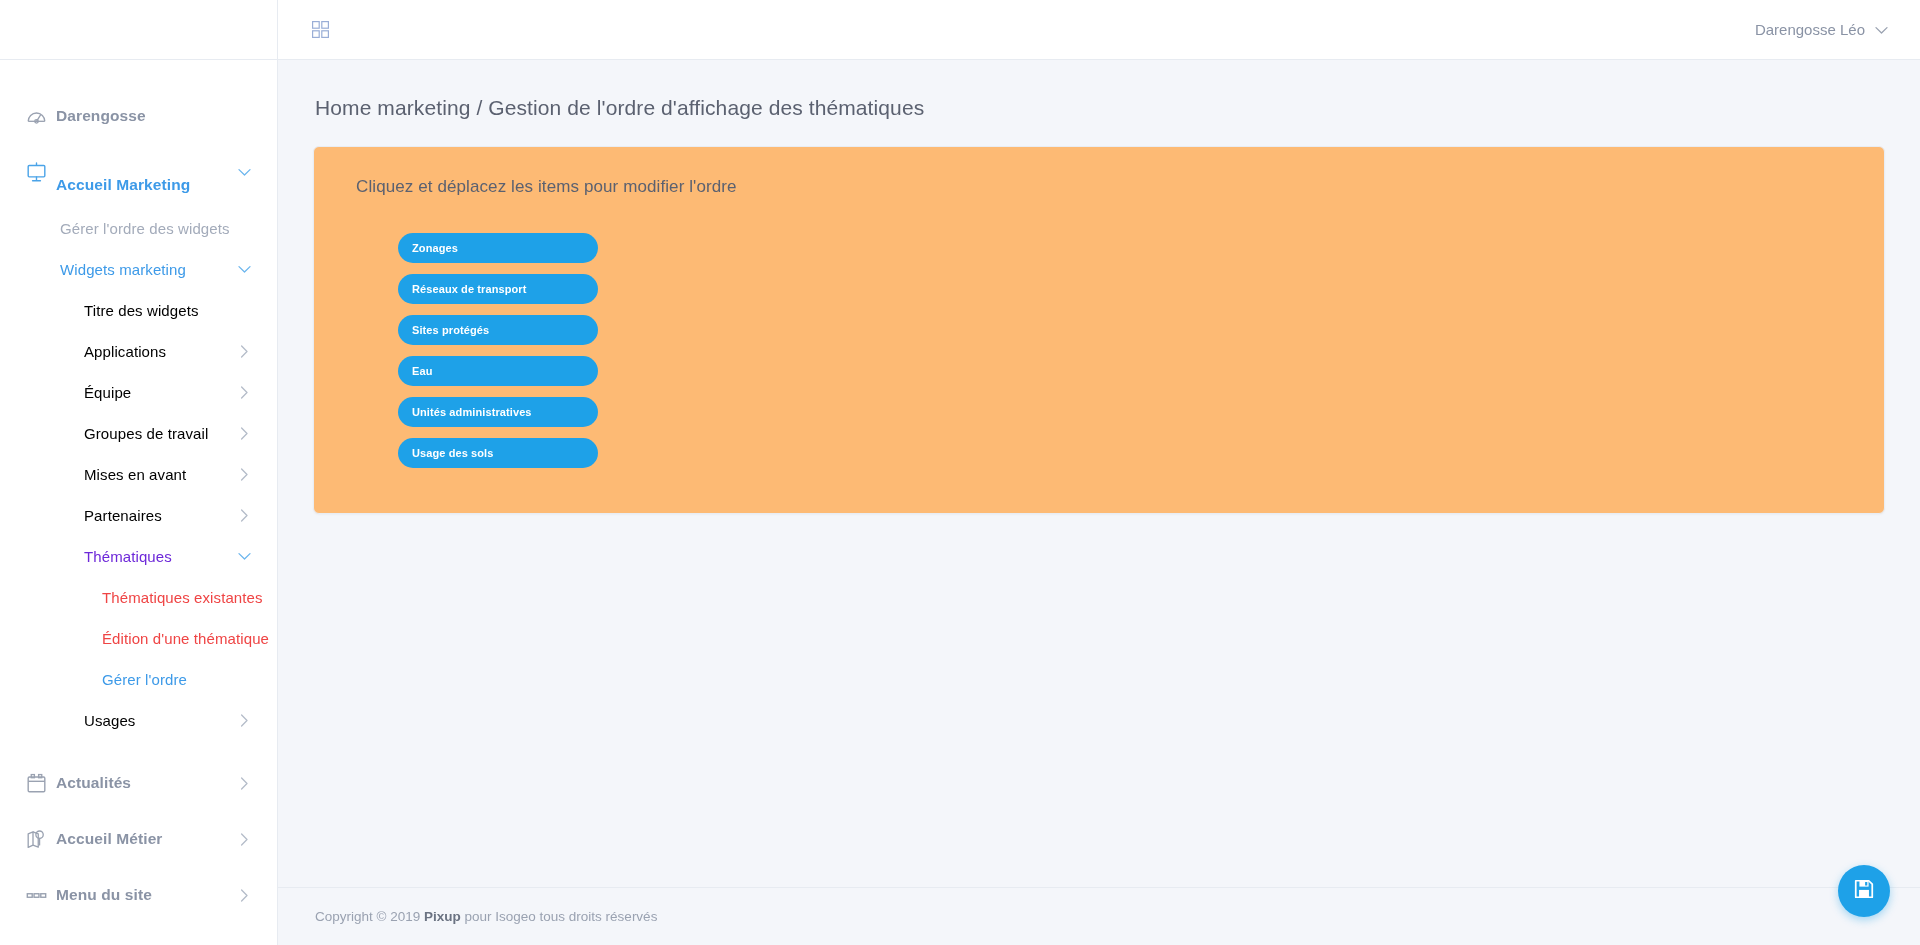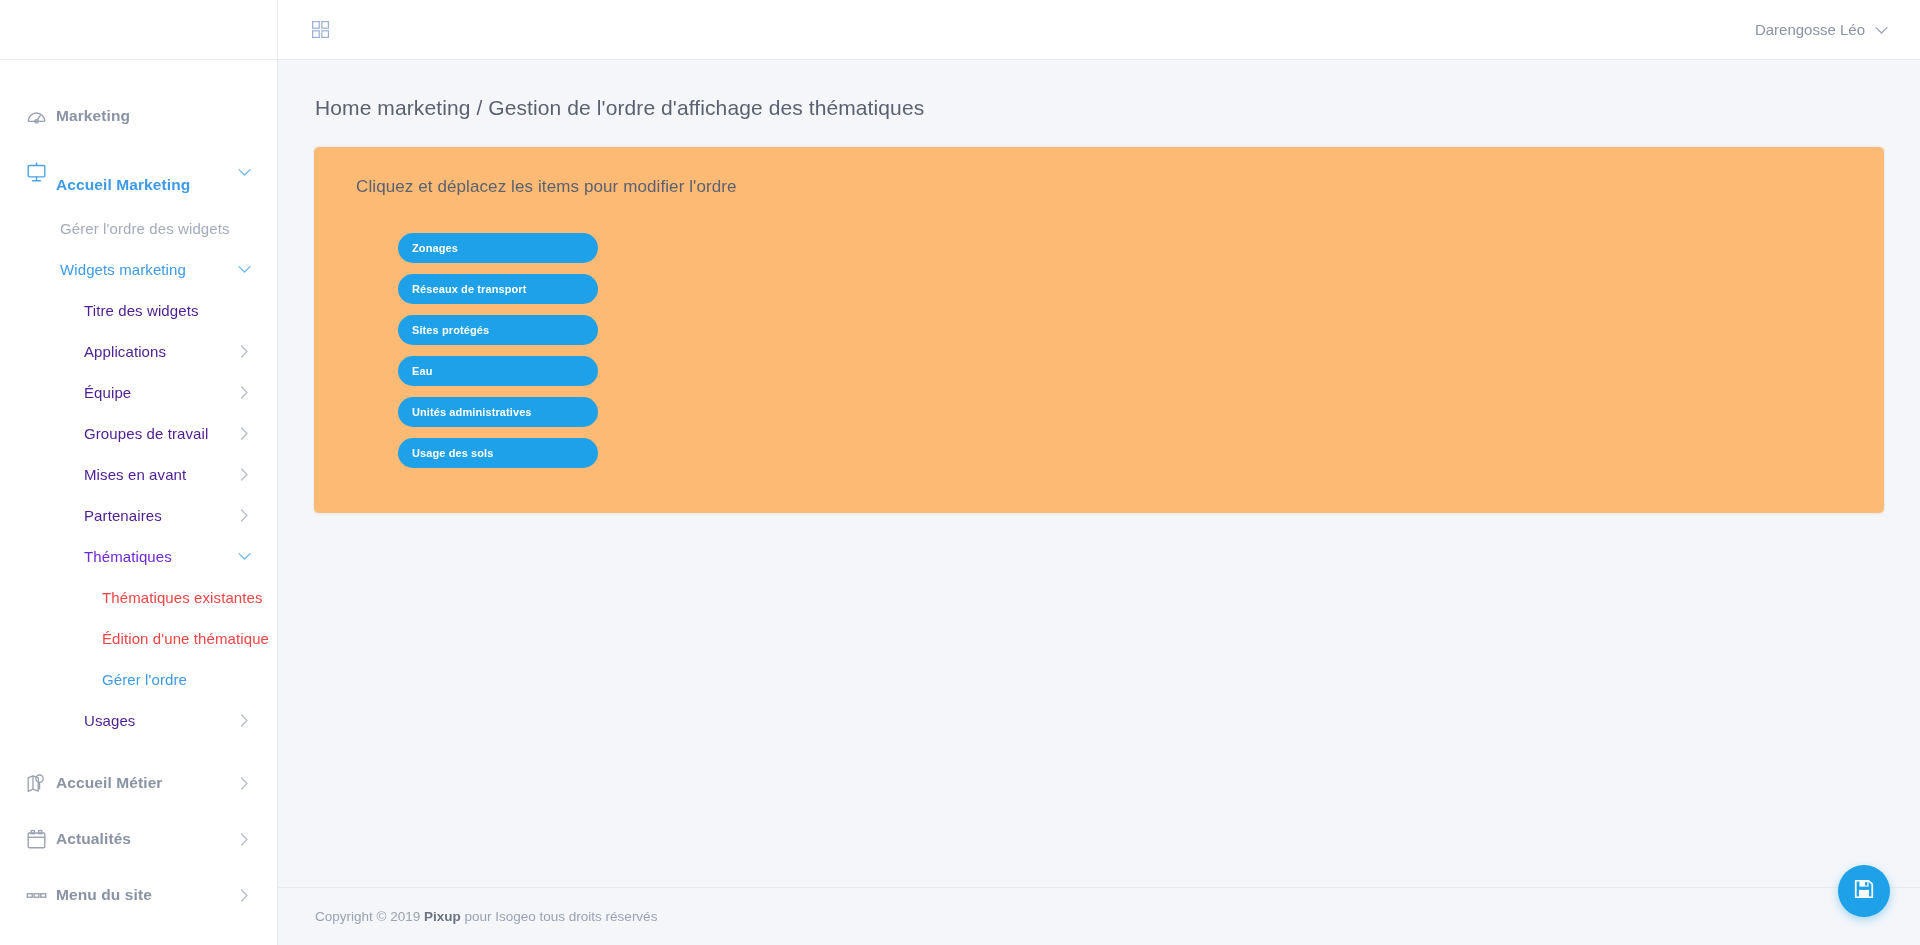--- a/index.html
+++ b/index.html
@@ -62,21 +62,21 @@
   .lvl0 .label { font-weight: bold; color: #8a93a5; font-size: 15.5px; }
   .lvl0.active .label { color: #3d9ae8; margin-top: 25px; }
 
   
   .lvl1 { padding-left: 60px; height: 41px; }
   .lvl1 .label { color: #a3abba; font-size: 15px; font-weight: normal; }
   .lvl1.active .label { color: #3d9ae8; }
 
   
   .lvl2 { padding-left: 84px; height: 41px; }
-  .lvl2 .label { color: #4c1d95; font-size: 15px; }
+  .lvl2 .label { color: #000000; font-size: 15px; }
   .lvl2.active .label { color: #6d28d9; }
 
   
   .lvl3 { padding-left: 102px; height: 41px; }
   .lvl3 .label { color: #ef4444; font-size: 15px; }
   .lvl3.active .label { color: #3d9ae8; }
 
   
   .main {
     flex: 1;
@@ -199,21 +199,21 @@
     <nav class="nav" id="nav-container">
         <div class="nav-row lvl0">
           <span class="ico">
             <svg width="21" height="21" viewBox="0 0 24 24" aria-hidden="true">
               <path d="M2.5 17.5a9.5 9.5 0 0 1 19 0" fill="none" stroke="#9aa2b1" stroke-width="1.5"></path>
               <path d="M2.5 17.5h19" fill="none" stroke="#9aa2b1" stroke-width="1.5"></path>
               <path d="M12 17.5 L16.5 10.5" fill="none" stroke="#9aa2b1" stroke-width="1.5" stroke-linecap="round"></path>
               <circle cx="12" cy="17.5" r="2" fill="none" stroke="#9aa2b1" stroke-width="1.5"></circle>
             </svg>
           </span>
-          <span class="label">Marketing</span>
+          <span class="label">Darengosse</span>
           <span class="caret"></span>
         </div>
         <div class="nav-row lvl0 active">
           <span class="ico">
             <svg width="21" height="21" viewBox="0 0 24 24" aria-hidden="true">
               <rect x="2.5" y="4" width="19" height="13" rx="1.2" fill="none" stroke="#4aa3e8" stroke-width="1.6"></rect>
               <path d="M12 17v3.5" stroke="#4aa3e8" stroke-width="1.6" stroke-linecap="round"></path>
               <path d="M7.5 21.5h9" stroke="#4aa3e8" stroke-width="1.6" stroke-linecap="round"></path>
               <path d="M12 1.2v2.6" stroke="#4aa3e8" stroke-width="1.6" stroke-linecap="round"></path>
             </svg>
@@ -306,43 +306,43 @@
           <span class="caret">
             <svg width="9" height="13" viewBox="0 0 9 13" aria-hidden="true">
               <path d="M1.6 1 L7 6.5 L1.6 12" fill="none" stroke="#b4bcc9" stroke-width="1.3" stroke-linecap="round" stroke-linejoin="round"></path>
             </svg>
           </span>
         </div>
         <div style="height: 22px;"></div>
         <div class="nav-row lvl0">
           <span class="ico">
             <svg width="21" height="21" viewBox="0 0 24 24" aria-hidden="true">
+              <rect x="2.5" y="4.5" width="19" height="17" rx="1.4" fill="none" stroke="#9aa2b1" stroke-width="1.6"></rect>
+              <path d="M2.5 9.5h19" stroke="#9aa2b1" stroke-width="1.6"></path>
+              <rect x="6" y="1.8" width="3.6" height="3.6" fill="none" stroke="#9aa2b1" stroke-width="1.5"></rect>
+              <rect x="14.4" y="1.8" width="3.6" height="3.6" fill="none" stroke="#9aa2b1" stroke-width="1.5"></rect>
+            </svg>
+          </span>
+          <span class="label">Actualités</span>
+          <span class="caret">
+            <svg width="9" height="13" viewBox="0 0 9 13" aria-hidden="true">
+              <path d="M1.6 1 L7 6.5 L1.6 12" fill="none" stroke="#b4bcc9" stroke-width="1.3" stroke-linecap="round" stroke-linejoin="round"></path>
+            </svg>
+          </span>
+        </div>
+        <div class="nav-row lvl0">
+          <span class="ico">
+            <svg width="21" height="21" viewBox="0 0 24 24" aria-hidden="true">
               <path d="M2.5 5.5 L8 3.2 L8 18.5 L2.5 21 Z" fill="none" stroke="#9aa2b1" stroke-width="1.5" stroke-linejoin="round"></path>
               <path d="M8 3.2 L14 5.5 L14 20.8 L8 18.5" fill="none" stroke="#9aa2b1" stroke-width="1.5" stroke-linejoin="round"></path>
               <circle cx="15.5" cy="6.5" r="4.2" fill="none" stroke="#9aa2b1" stroke-width="1.5"></circle>
               <path d="M15.5 10.7 v7.5" stroke="#9aa2b1" stroke-width="1.5" stroke-linecap="round"></path>
             </svg>
           </span>
           <span class="label">Accueil Métier</span>
-          <span class="caret">
-            <svg width="9" height="13" viewBox="0 0 9 13" aria-hidden="true">
-              <path d="M1.6 1 L7 6.5 L1.6 12" fill="none" stroke="#b4bcc9" stroke-width="1.3" stroke-linecap="round" stroke-linejoin="round"></path>
-            </svg>
-          </span>
-        </div>
-        <div class="nav-row lvl0">
-          <span class="ico">
-            <svg width="21" height="21" viewBox="0 0 24 24" aria-hidden="true">
-              <rect x="2.5" y="4.5" width="19" height="17" rx="1.4" fill="none" stroke="#9aa2b1" stroke-width="1.6"></rect>
-              <path d="M2.5 9.5h19" stroke="#9aa2b1" stroke-width="1.6"></path>
-              <rect x="6" y="1.8" width="3.6" height="3.6" fill="none" stroke="#9aa2b1" stroke-width="1.5"></rect>
-              <rect x="14.4" y="1.8" width="3.6" height="3.6" fill="none" stroke="#9aa2b1" stroke-width="1.5"></rect>
-            </svg>
-          </span>
-          <span class="label">Actualités</span>
           <span class="caret">
             <svg width="9" height="13" viewBox="0 0 9 13" aria-hidden="true">
               <path d="M1.6 1 L7 6.5 L1.6 12" fill="none" stroke="#b4bcc9" stroke-width="1.3" stroke-linecap="round" stroke-linejoin="round"></path>
             </svg>
           </span>
         </div>
         <div class="nav-row lvl0">
           <span class="ico">
             <svg width="21" height="21" viewBox="0 0 24 24" aria-hidden="true">
               <rect x="1.5" y="10" width="5.6" height="4" fill="none" stroke="#9aa2b1" stroke-width="1.6"></rect>

